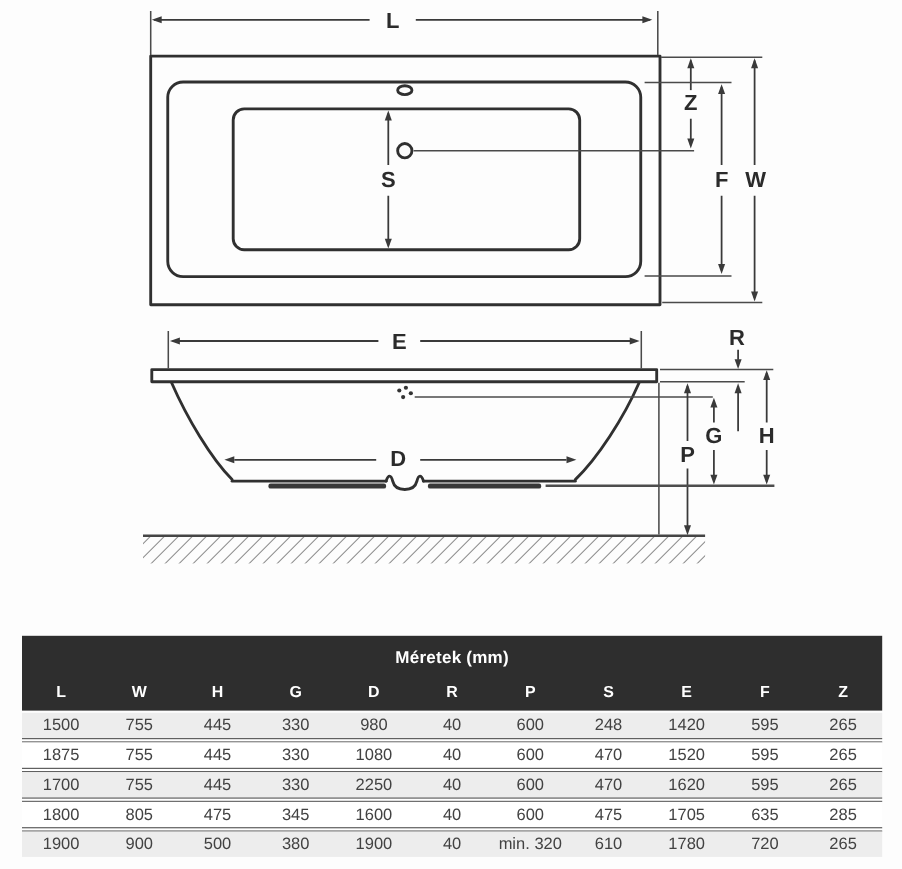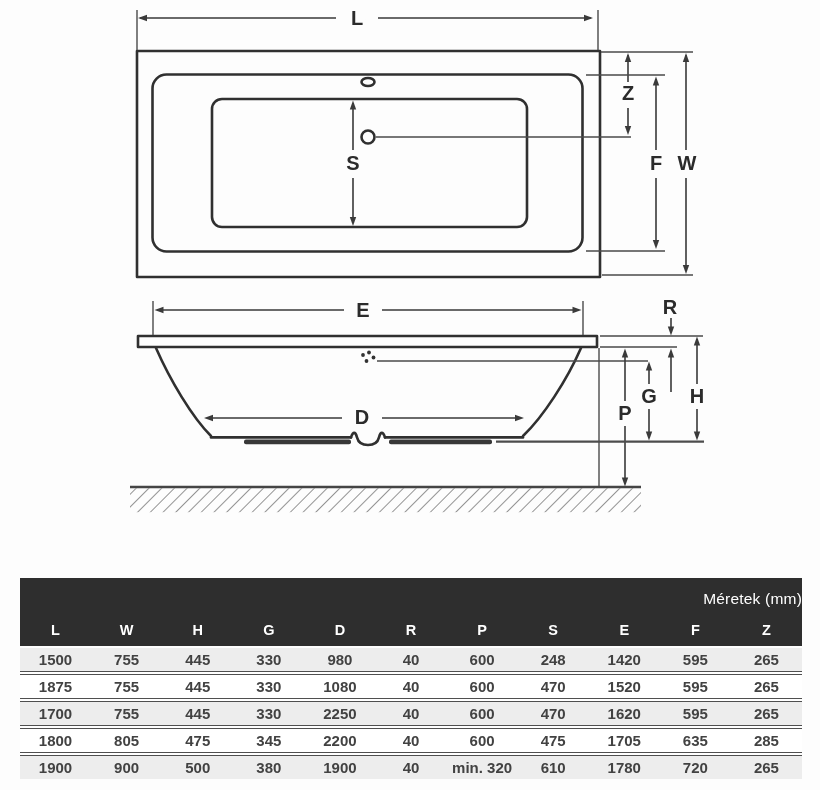--- a/index.html
+++ b/index.html
@@ -16,27 +16,27 @@
   .thickext{stroke:#4d4d4d;stroke-width:2.4;fill:none;}
   .arr{fill:var(--dim_line);stroke:none;}
   .feet{fill:#383838;stroke:none;}
   .dot{fill:#333;stroke:none;}
   .dim-label{font-family:"Liberation Sans",sans-serif;font-size:20px;font-weight:bold;fill:#2b2b2b;
     text-anchor:middle;paint-order:stroke fill;stroke:var(--page_bg);stroke-width:8px;stroke-linejoin:round;}
   .ground-line{stroke:#454545;stroke-width:2.4;fill:none;}
 
   .table-wrap{position:absolute;left:20px;top:578px;width:782px;}
   .t-head{background:var(--header_bg);}
-  .t-title{height:36px;line-height:41px;text-align:right;color:var(--header_text);
-    font-weight:normal;font-size:15.5px;letter-spacing:.2px;}
+  .t-title{height:36px;line-height:41px;text-align:center;color:var(--header_text);
+    font-weight:bold;font-size:15.5px;letter-spacing:.2px;}
   .t-cols{display:grid;grid-template-columns:repeat(11,1fr);height:32px;align-items:center;
     text-align:center;color:var(--header_text);font-weight:bold;font-size:14.5px;}
   .t-body{margin-top:2px;}
   .row{display:grid;grid-template-columns:repeat(11,1fr);height:23px;align-items:center;
-    text-align:center;font-size:15px;font-weight:bold;color:var(--data_text);background:var(--row_bg);}
+    text-align:center;font-size:15px;font-weight:normal;color:var(--data_text);background:var(--row_bg);}
   .row.alt{background:var(--row_alt_bg);}
   .sep{height:2px;background:#fff;border-top:1.6px solid var(--separator);border-bottom:1.6px solid var(--separator);}
 </style>
 </head>
 <body>
 
 <div class="page">
 
   <svg width="820" height="578" viewBox="0 0 820 578">
     <defs>
@@ -226,21 +226,21 @@
           <span>1620</span>
           <span>595</span>
           <span>265</span>
         </div>
         <div class="sep"></div>
         <div class="row">
           <span>1800</span>
           <span>805</span>
           <span>475</span>
           <span>345</span>
-          <span>2200</span>
+          <span>1600</span>
           <span>40</span>
           <span>600</span>
           <span>475</span>
           <span>1705</span>
           <span>635</span>
           <span>285</span>
         </div>
         <div class="sep"></div>
         <div class="row alt">
           <span>1900</span>

